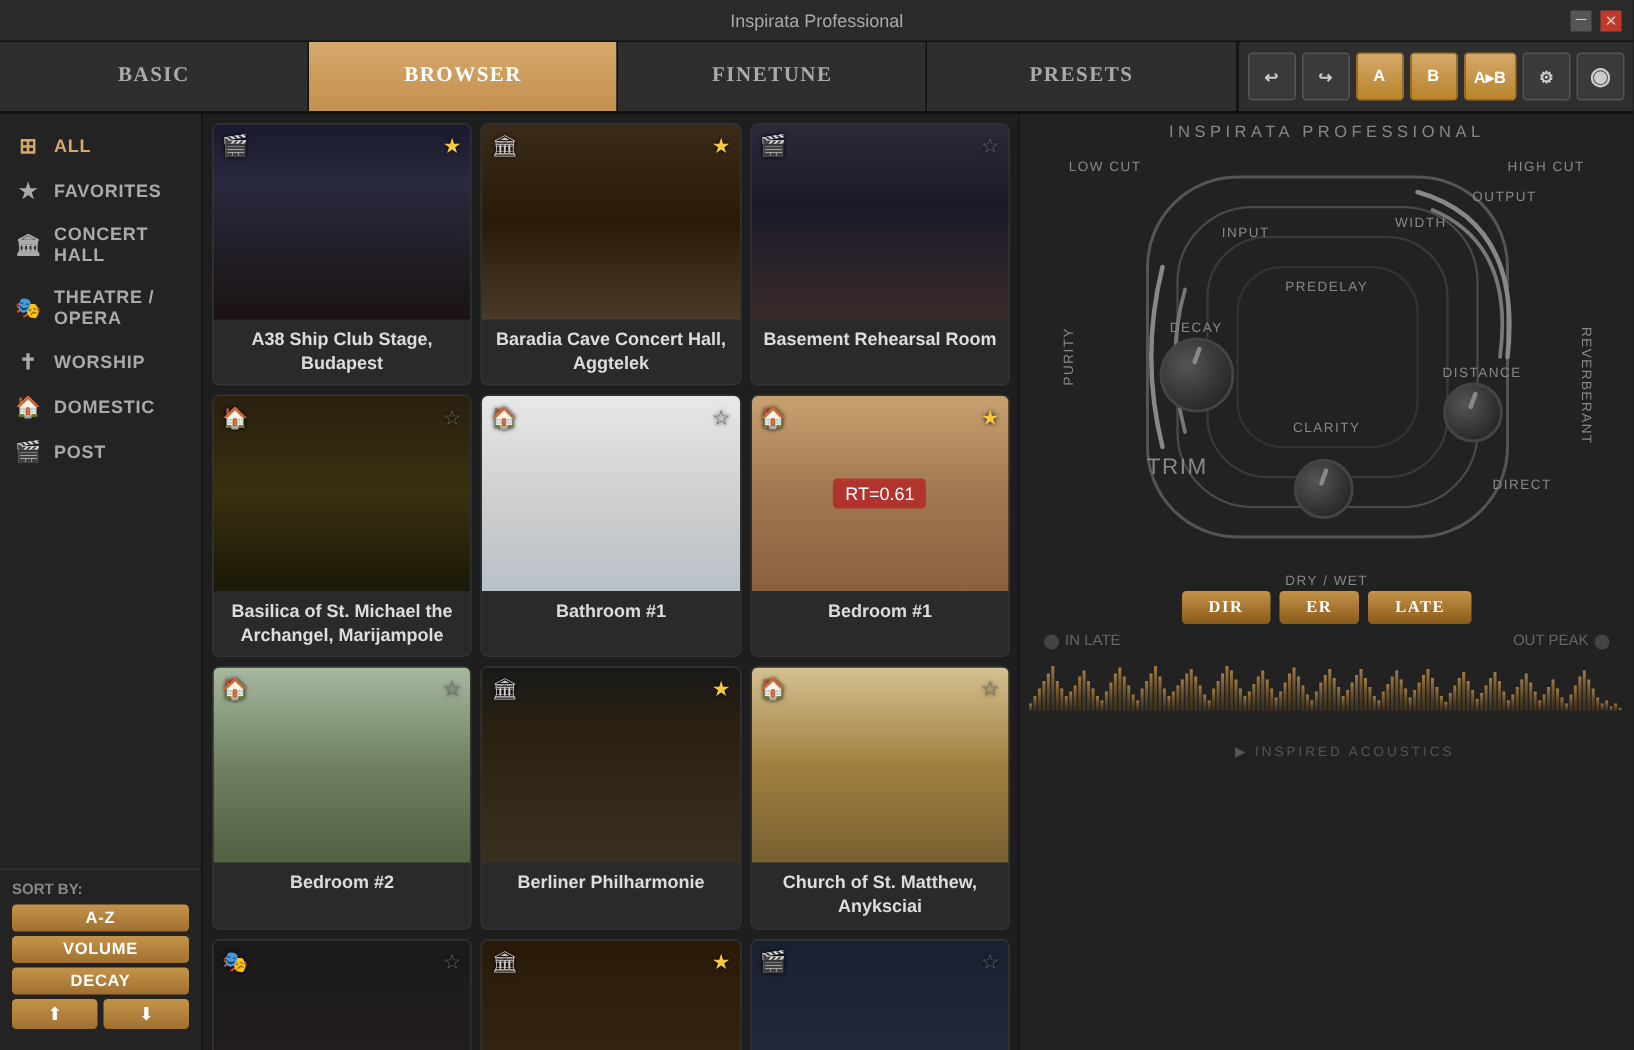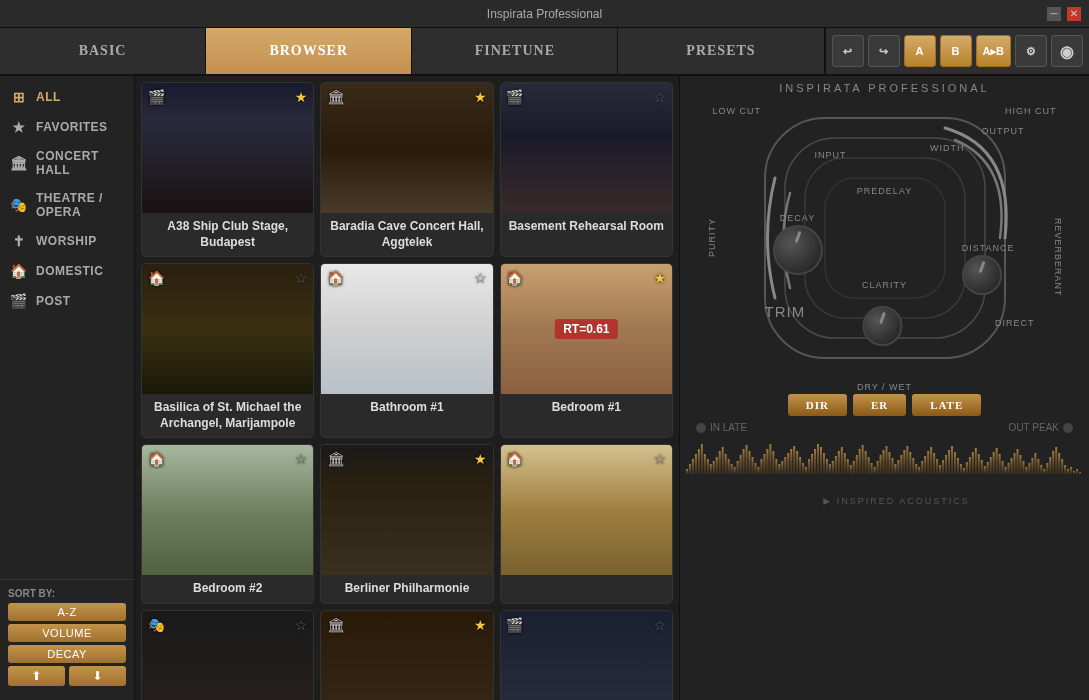--- a/index.html
+++ b/index.html
@@ -144,21 +144,21 @@
       margin-bottom: 4px;
     }
     .sort-btn {
       display: block;
       width: 100%;
       background: linear-gradient(180deg, #c4934a 0%, #a07030 100%);
       border: none;
       border-radius: 3px;
       color: #fff;
       font-size: 11px;
-      font-weight: normal;
+      font-weight: bold;
       padding: 3px 0;
       cursor: pointer;
       margin-bottom: 3px;
       letter-spacing: 0.5px;
     }
     .sort-icons {
       display: flex;
       gap: 4px;
       margin-top: 2px;
     }
@@ -232,21 +232,21 @@
       font-weight: bold;
     }
     .rt-badge {
       position: absolute;
       top: 50%;
       left: 50%;
       transform: translate(-50%, -50%);
       background: rgba(180,40,40,0.85);
       color: #fff;
       font-size: 12px;
-      font-weight: bold;
+      font-weight: normal;
       padding: 3px 8px;
       border-radius: 3px;
     }
 
     
     .img-a38 { background: linear-gradient(180deg, #1a1a2e 0%, #2a2a3e 30%, #1a1212 100%); }
     .img-baradia { background: linear-gradient(180deg, #3a2a1a 0%, #2a1a0a 50%, #4a3a2a 100%); }
     .img-basement { background: linear-gradient(180deg, #2a2a3a 0%, #1a1a2a 40%, #3a2a2a 100%); }
     .img-basilica { background: linear-gradient(180deg, #2a2010 0%, #3a3010 50%, #1a1808 100%); }
     .img-bathroom { background: linear-gradient(180deg, #e8e8e8 0%, #d0d0d0 50%, #b8c0c8 100%); }
@@ -530,20 +530,21 @@
           <span class="card-overlay-tr">★</span>
         </div>
         <div class="card-label">Berliner Philharmonie</div>
       </div>
 
       <div class="card">
         <div class="card-img img-church">
           <span class="card-overlay-tl">🏠</span>
           <span class="card-overlay-tr unfav">☆</span>
         </div>
+        <div class="card-label">Church of St. Matthew, Anyksciai</div>
       </div>
 
       <div class="card">
         <div class="card-img img-bottom1">
           <span class="card-overlay-tl">🎭</span>
           <span class="card-overlay-tr unfav">☆</span>
         </div>
 
       </div>
 

